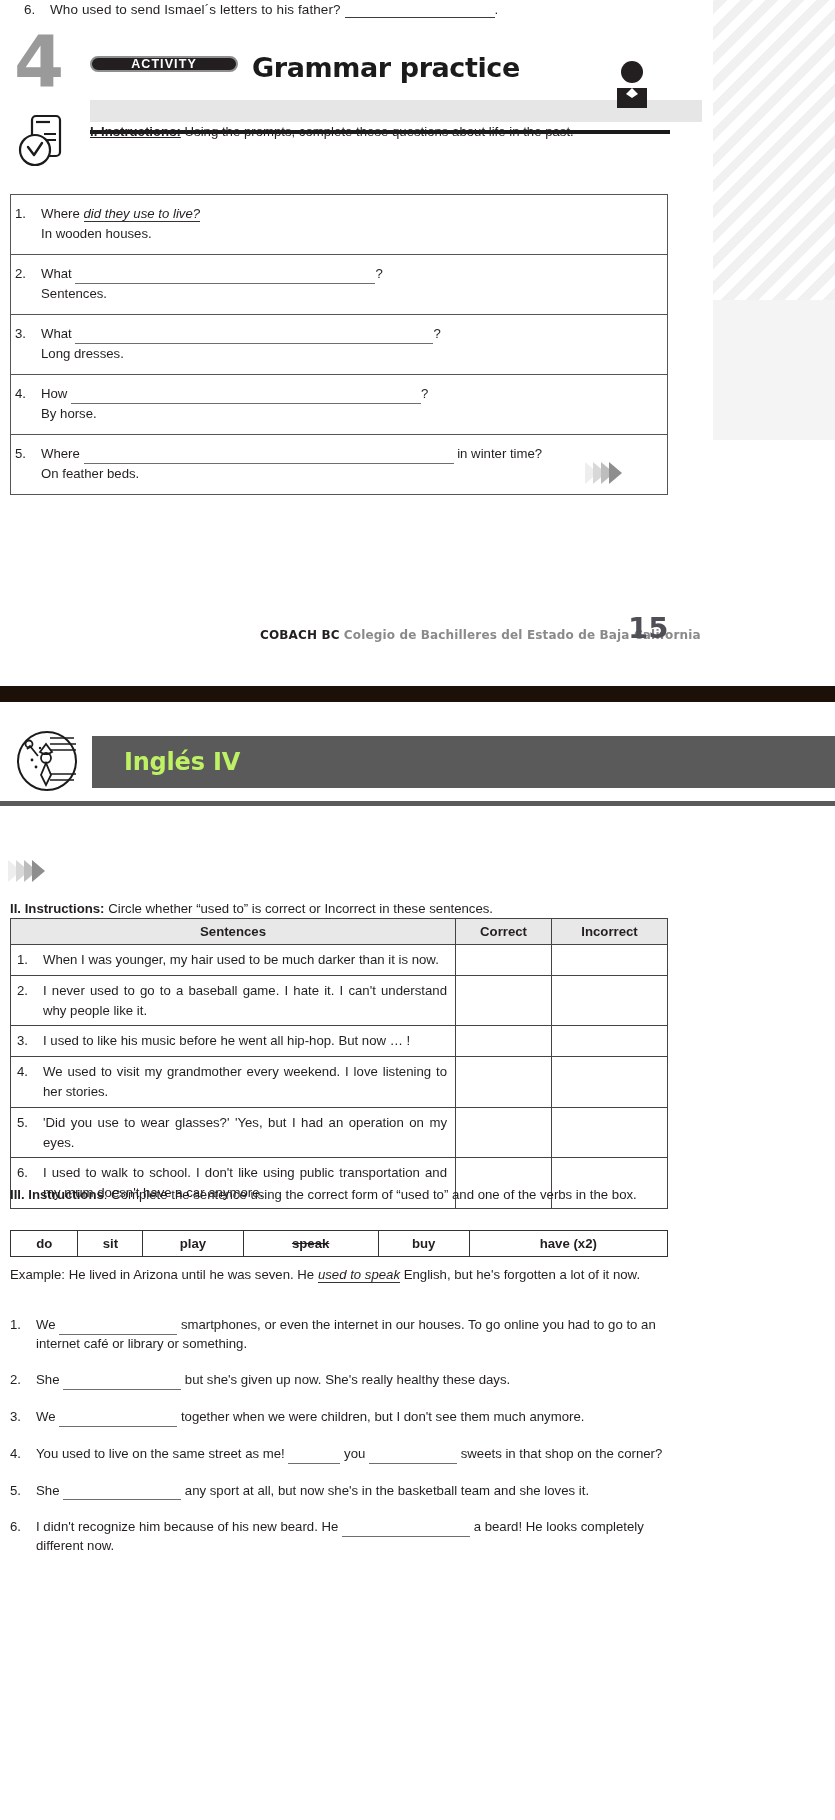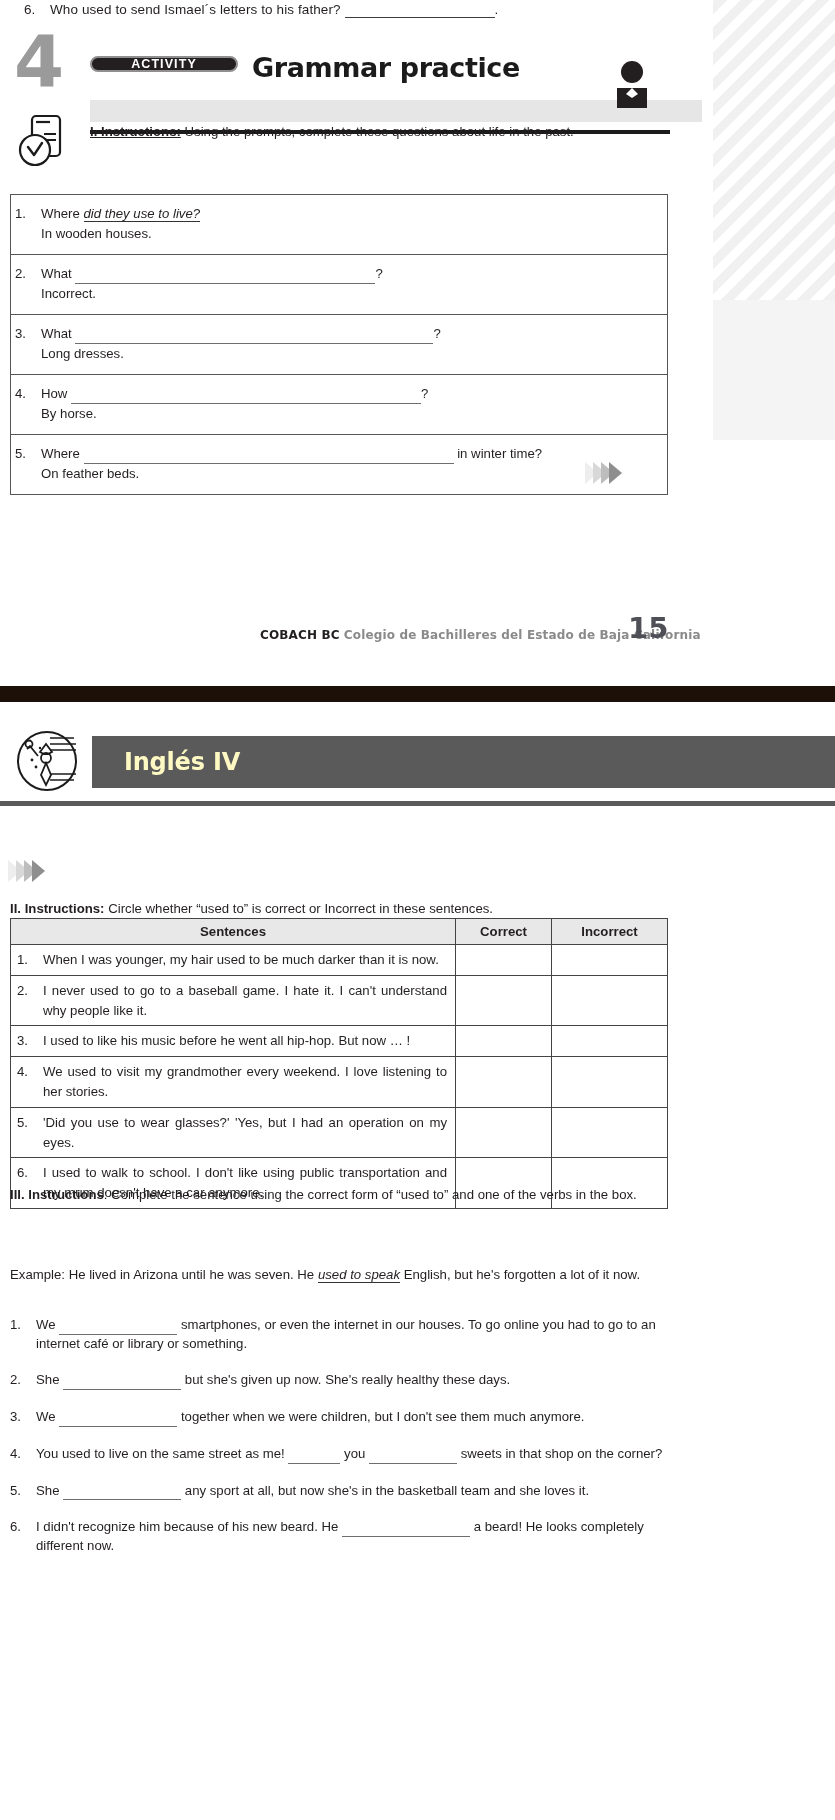--- a/index.html
+++ b/index.html
@@ -118,21 +118,21 @@
   
   .page2 { position: relative; width: 835px; height: 1102px; overflow: hidden; }
 
   .hdr2 { position: relative; height: 92px; }
   .lib-icon { position: absolute; left: 16px; top: 12px; width: 62px; height: 62px; }
   .hdr2-bar {
     position: absolute; left: 92px; top: 18px; width: 743px; height: 52px;
     background: #5a5a5a; display: flex; align-items: center;
   }
   .hdr2-bar span {
-    color: #fef9c3; font-size: 24px; font-weight: 700; padding-left: 32px;
+    color: #bef264; font-size: 24px; font-weight: 700; padding-left: 32px;
     font-family: "DejaVu Sans", sans-serif; letter-spacing: -.2px;
   }
   .hdr2-rule { position: absolute; left: 0; top: 83px; width: 835px; height: 5px; background: #5a5a5a; }
 
   .arrows-p2 { position: absolute; left: 8px; top: 142px; }
 
   .instr2 { position: absolute; left: 10px; top: 183px; width: 670px; font-size: 13.2px; }
   .instr2 b { font-weight: 700; }
 
   .tbl2 { position: absolute; left: 10px; top: 200px; width: 658px; border-collapse: collapse; }
@@ -212,21 +212,21 @@
           <td>
         <span class="rn">1.</span><span>Where</span>
         <span class="u-sol">did they use to live?</span><br>
         <span>In wooden houses.</span>
       </td>
         </tr>
       <tr>
           <td>
         <span class="rn">2.</span><span>What</span>
         <span class="fill" style="width:300px"></span><span>?</span><br>
-        <span>Incorrect.</span>
+        <span>Sentences.</span>
       </td>
         </tr>
       <tr>
           <td>
         <span class="rn">3.</span><span>What</span>
         <span class="fill" style="width:358px"></span><span>?</span><br>
         <span>Long dresses.</span>
       </td>
         </tr>
       <tr>
@@ -335,20 +335,32 @@
         <td class="mark"></td>
         <td class="mark"></td>
       </tr>
     </tbody>
   </table>
 
   <div class="instr3">
     <b>III. Instructions</b><span>: Complete the sentence using the correct form of “used to” and one of the verbs in the box.</span>
   </div>
 
+  <table class="wordbox">
+    <tbody>
+        <tr>
+      <td><span>do</span></td>
+      <td><span>sit</span></td>
+      <td><span>play</span></td>
+      <td class="struck"><span>speak</span></td>
+      <td><span>buy</span></td>
+      <td><span>have (x2)</span></td>
+    </tr>
+      </tbody>
+  </table>
 
   <div class="example">
     <span>Example: He lived in Arizona until he was seven. He </span><span class="u-sol">used to speak</span><span> English, but he's forgotten a lot of it now.</span>
   </div>
 
   <div class="qlist">
     <div class="qrow">
       <div class="qn">1.</div>
       <div class="qt">
         <span>We</span>

